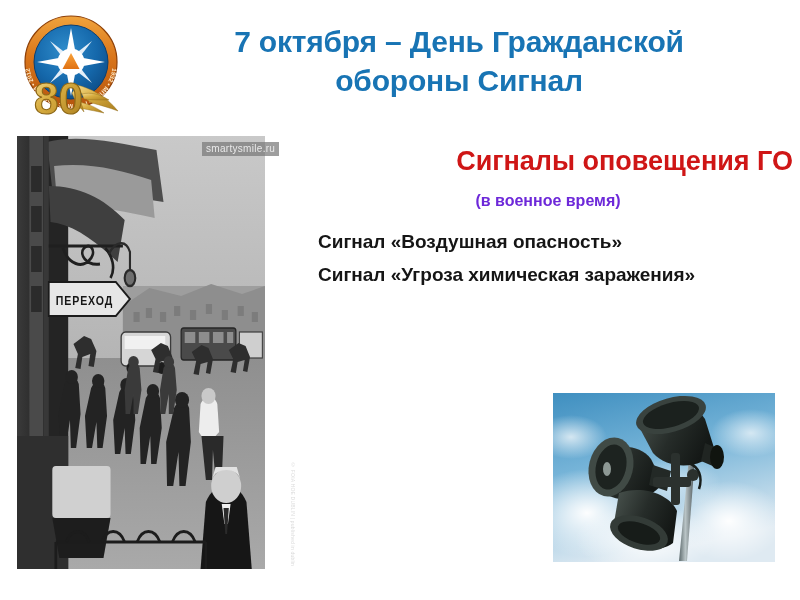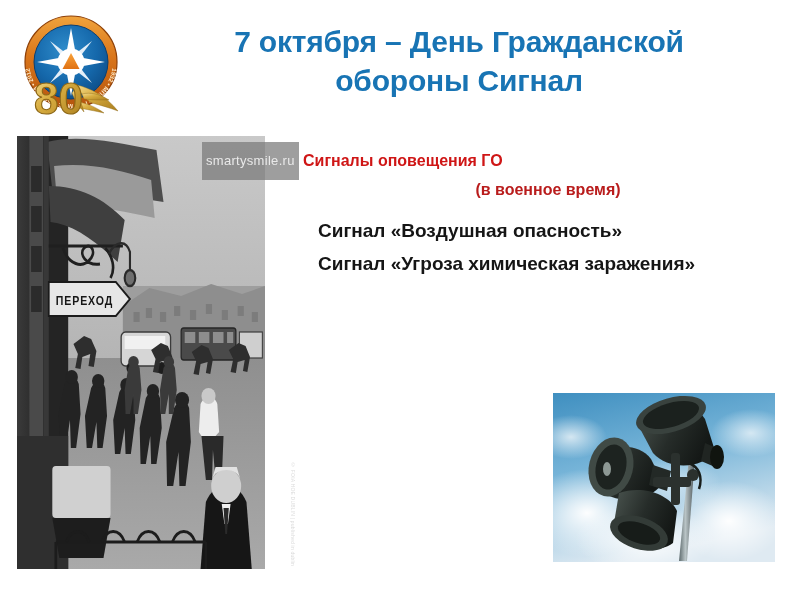--- a/index.html
+++ b/index.html
@@ -50,22 +50,22 @@
     width: 248px;
     height: 433px;
     overflow: hidden;
     background: #8d8d8d;
   }
   #photo-street svg { display: block; width: 100%; height: 100%; }
   #watermark {
     position: absolute;
     left: 202px;
     top: 142px;
-    padding: 13px 4px;
-    font-size: 13px;
+    padding: 1px 4px;
+    font-size: 10px;
     font-family: "Liberation Sans", sans-serif;
     color: #e9e9e9;
     background: rgba(120,120,120,0.72);
     letter-spacing: 0.3px;
     line-height: 12px;
   }
   #photo-credit {
     position: absolute;
     left: 286px;
     top: 462px;
@@ -81,34 +81,34 @@
   }
 
   
   #content {
     position: absolute;
     left: 303px;
     top: 146px;
     width: 490px;
   }
   #head-red {
-    text-align: left;
+    text-align: right;
     color: #cf1616;
     font-weight: bold;
-    font-size: 16px;
+    font-size: 27px;
     line-height: 30px;
     font-family: "Liberation Sans", sans-serif;
   }
   #sub-red {
     text-align: center;
-    color: #b91c1c;
+    color: #6d28d9;
     font-weight: bold;
     font-size: 16px;
     line-height: 26px;
-    margin-top: 1px;
+    margin-top: 12px;
     font-family: "Liberation Sans", sans-serif;
   }
   #signal-list {
     list-style: none;
     margin: 11px 0 0 8px;
     padding: 0 0 0 7px;
   }
   #signal-list li {
     color: #151515;
     font-weight: bold;

